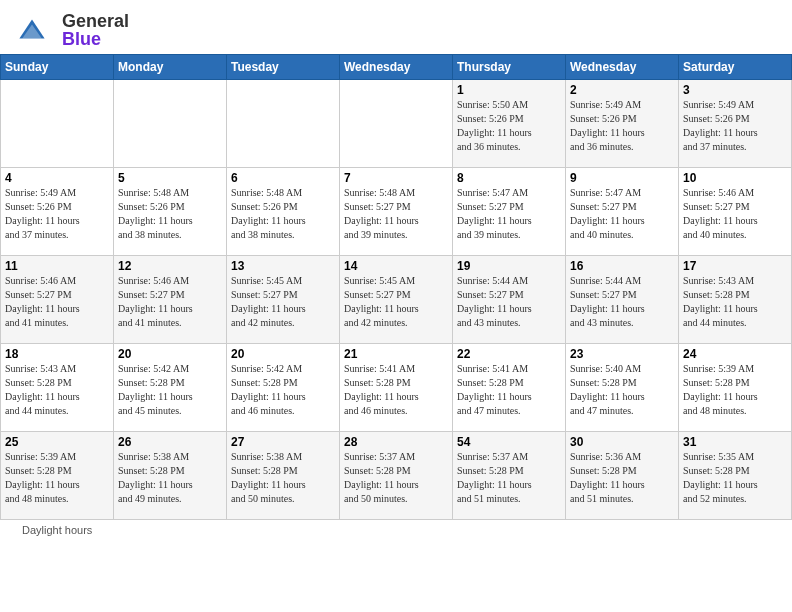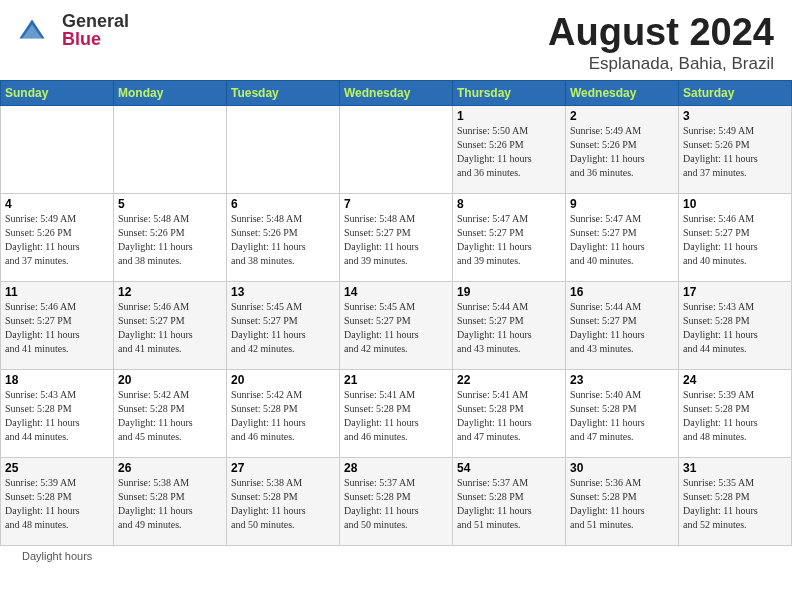--- a/index.html
+++ b/index.html
@@ -27,21 +27,21 @@
       line-height: 1;
     }
     .logo-general {
       font-size: 18px;
       font-weight: bold;
       color: #333;
     }
     .logo-blue {
       font-size: 18px;
       font-weight: bold;
-      color: #be185d;
+      color: #6d28d9;
     }
     .logo-icon {
       width: 28px;
       height: 28px;
     }
     .title-block {
       text-align: right;
     }
     .main-title {
       font-size: 38px;
@@ -53,21 +53,21 @@
       font-size: 17px;
       color: #444;
     }
     .calendar {
       width: 100%;
       border-collapse: collapse;
       font-size: 10.5px;
     }
     .calendar thead tr th {
       background: #2a6db5;
-      color: #bef264;
+      color: #ffffff;
       padding: 5px 4px;
       text-align: left;
       font-size: 12px;
       font-weight: bold;
       border: 1px solid #1a5a9a;
     }
     .calendar tbody tr td {
       border: 1px solid #ccc;
       vertical-align: top;
       padding: 3px 4px;
@@ -110,24 +110,20 @@
   <div class="logo">
     <svg class="logo-icon" viewBox="0 0 40 40" xmlns="http://www.w3.org/2000/svg">
       <polygon points="20,5 38,32 2,32" fill="#2a6db5"></polygon>
       <polygon points="20,12 34,32 6,32" fill="#fff" opacity="0.3"></polygon>
     </svg>
     <div class="logo-text">
       <span class="logo-general">General</span>
       <span class="logo-blue">Blue</span>
     </div>
   </div>
-  <div class="title-block">
-    <div class="main-title">August 2024</div>
-    <div class="subtitle">Esplanada, Bahia, Brazil</div>
-  </div>
 </div>
 
 <table class="calendar">
   <thead>
     <tr id="dow-row">
     <th>Sunday</th>
         <th>Monday</th>
         <th>Tuesday</th>
         <th>Wednesday</th>
         <th>Thursday</th>

